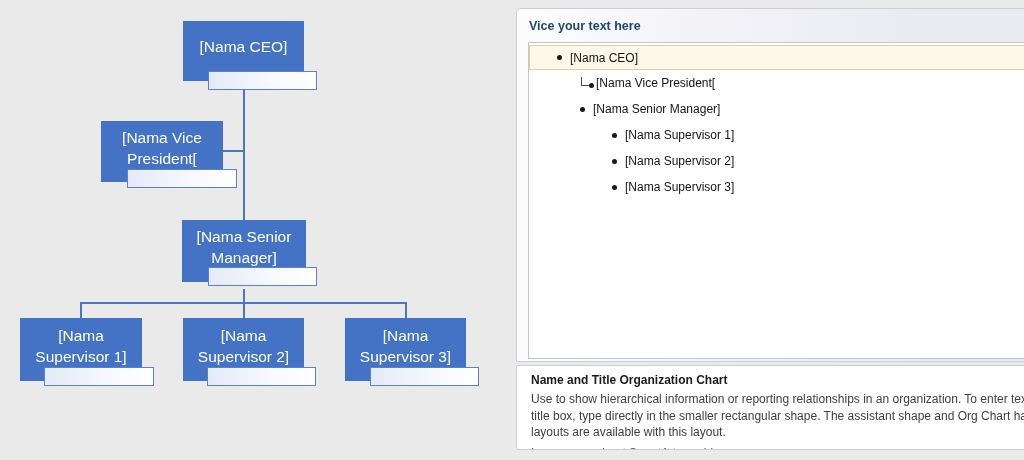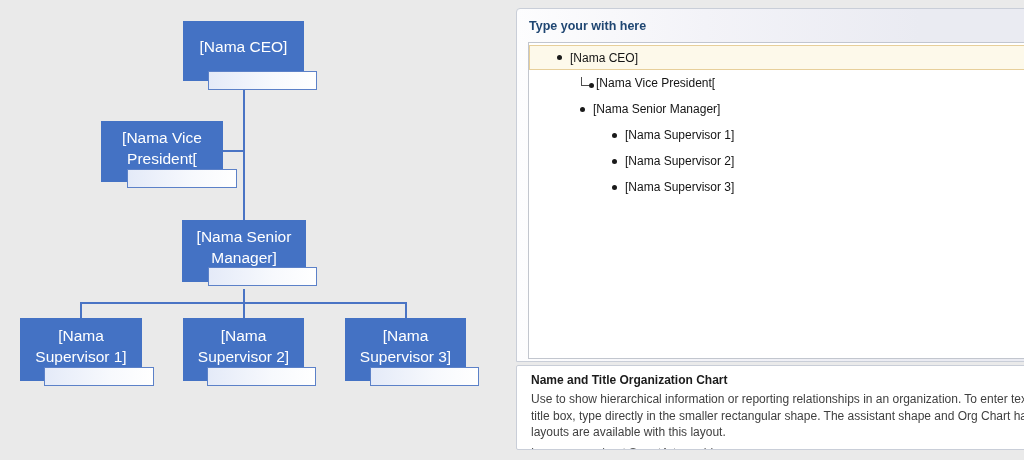--- a/index.html
+++ b/index.html
@@ -77,21 +77,21 @@
     <div class="title-box" style="left:44px;top:367px;width:110px;"></div>
 
     <div class="node" style="left:183px;top:318px;width:121px;height:63px;padding-bottom:8px;box-sizing:border-box;">[Nama Supervisor 2]</div>
     <div class="title-box" style="left:207px;top:367px;width:109px;"></div>
 
     <div class="node" style="left:345px;top:318px;width:121px;height:63px;padding-bottom:8px;box-sizing:border-box;">[Nama Supervisor 3]</div>
     <div class="title-box" style="left:370px;top:367px;width:109px;"></div>
   </div>
 
   <div id="text-pane">
-    <div id="tp-header">Type your with here</div>
+    <div id="tp-header">Vice your text here</div>
     <div id="tp-content">
       <div id="tp-rows">
           <div class="tp-row lvl1 selected">
             <span class="bullet"></span>
             <span class="tp-text">[Nama CEO]</span>
           </div>
           <div class="tp-row lvl2">
             <span class="assist">
               <span class="elbow"></span>
               <span class="a-dot"></span>

